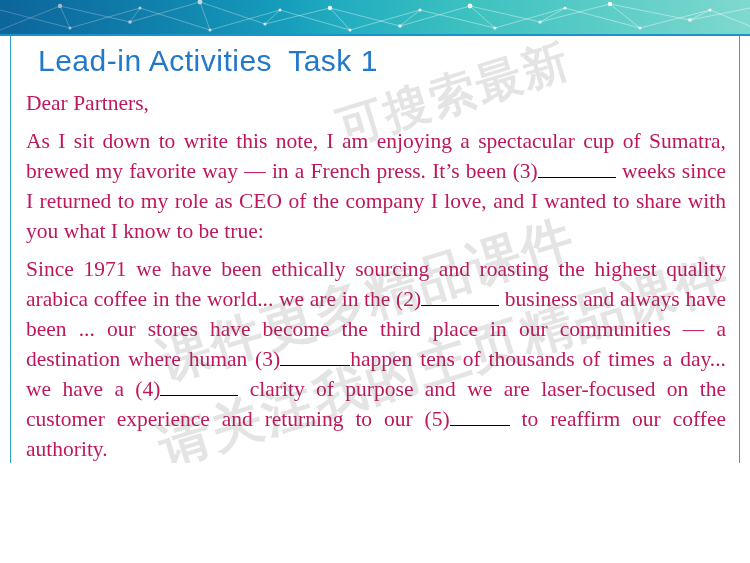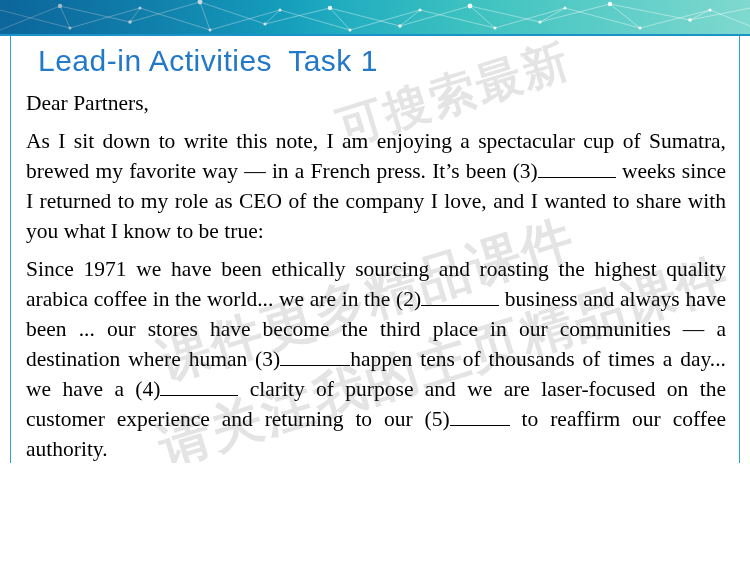--- a/index.html
+++ b/index.html
@@ -80,21 +80,21 @@
   .body {
     position: absolute;
     left: 26px;
     top: 88px;
     width: 700px;
   }
   .para {
     font-family: "Liberation Serif", serif;
     font-size: 21.5px;
     line-height: 30px;
-    color: #000000;
+    color: #be185d;
     text-align: justify;
     text-justify: inter-word;
     margin: 0 0 8px 0;
   }
   .para.last {
     margin-bottom: 12px;
   }
   .blank {
     display: inline-block;
     border-bottom: 1.5px solid #000;

